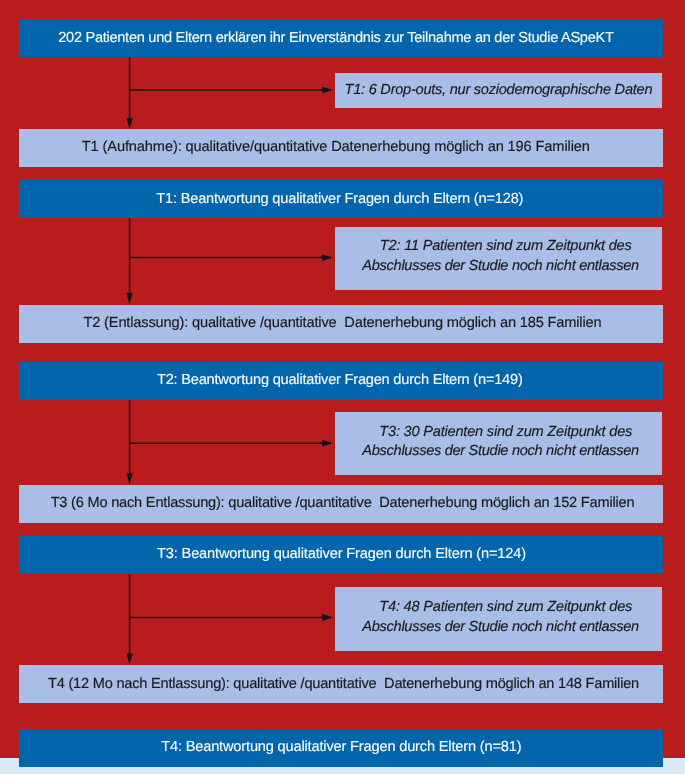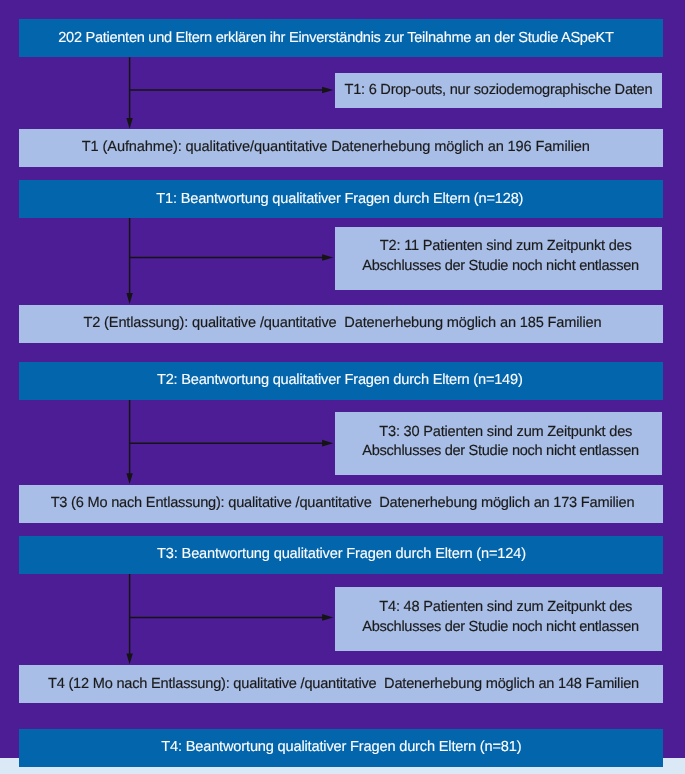--- a/index.html
+++ b/index.html
@@ -4,21 +4,21 @@
 <title>ASpeKT Studie Flussdiagramm</title>
 <style>
   html,body{margin:0;padding:0;}
   body{
     width:685px;height:774px;overflow:hidden;
     background:#dbe9f7;
     font-family:"Liberation Sans", sans-serif;
     -webkit-font-smoothing:antialiased;
     text-rendering:geometricPrecision;
   }
-  #flow{position:relative;width:685px;height:758px;background:#4c1d95;}
+  #flow{position:relative;width:685px;height:758px;background:#b91c1c;}
   svg.conn{position:absolute;left:0;top:0;width:685px;height:774px;pointer-events:none;}
 
   .box{
     position:absolute;box-sizing:border-box;
     display:flex;align-items:center;justify-content:center;
     text-align:center;
     font-size:14.6px;
     line-height:19.6px;
     letter-spacing:-0.26px;
   }
@@ -26,21 +26,21 @@
   .box.light{background:#a9bee7;color:#1a1a1a;-webkit-text-stroke:0.16px #1a1a1a;}
   .box .txt{display:block;width:100%;white-space:pre;}
 
   .mainbox{left:19.3px;width:643.4px;height:38.0px;}
   .mainbox .txt{position:relative;top:0.15px;}
   .sidebox{left:334.7px;width:327.5px;}
   .sidebox.one-line{height:34.4px;}
   .sidebox.two-line{height:63.6px;}
   .sidebox.two-line .txt{position:relative;top:-1.5px;}
   .sidebox .txt{white-space:normal;}
-  .sidebox .l{display:block;white-space:pre;}
+  .sidebox .l{display:block;white-space:pre;font-style:italic;}
   .sidebox.two-line .l1{letter-spacing:-0.215px;transform:translateX(1.3px);padding-left:12px;}
   .sidebox.two-line .l2{letter-spacing:-0.303px;transform:translateX(2.2px);}
 </style>
 </head>
 <body>
 
 <div id="flow">
 
   <svg class="conn" viewBox="0 0 685 774">
     <g stroke="#141414" stroke-width="1.5" fill="#141414" shape-rendering="geometricPrecision">
@@ -72,21 +72,21 @@
   <div class="box mainbox dark" style="top:180.2px;letter-spacing:-0.1865px">
       <span class="txt" style="transform:translateX(-1.2px)">T1: Beantwortung qualitativer Fragen durch Eltern (n=128)</span>
     </div>
   <div class="box mainbox light" style="top:304.8px;letter-spacing:-0.1551px">
       <span class="txt" style="transform:translateX(1.5px)">T2 (Entlassung): qualitative /quantitative  Datenerhebung möglich an 185 Familien</span>
     </div>
   <div class="box mainbox dark" style="top:361.7px;letter-spacing:-0.2111px">
       <span class="txt" style="transform:translateX(-1.2px)">T2: Beantwortung qualitativer Fragen durch Eltern (n=149)</span>
     </div>
   <div class="box mainbox light" style="top:485.0px;letter-spacing:-0.2093px">
-      <span class="txt" style="transform:translateX(1.5px)">T3 (6 Mo nach Entlassung): qualitative /quantitative  Datenerhebung möglich an 173 Familien</span>
+      <span class="txt" style="transform:translateX(1.5px)">T3 (6 Mo nach Entlassung): qualitative /quantitative  Datenerhebung möglich an 152 Familien</span>
     </div>
   <div class="box mainbox dark" style="top:536.1px;letter-spacing:-0.1532px">
       <span class="txt" style="transform:translateX(0.5px)">T3: Beantwortung qualitativer Fragen durch Eltern (n=124)</span>
     </div>
   <div class="box mainbox light" style="top:665.2px;letter-spacing:-0.2160px">
       <span class="txt" style="transform:translateX(2.5px)">T4 (12 Mo nach Entlassung): qualitative /quantitative  Datenerhebung möglich an 148 Familien</span>
     </div>
   <div class="box mainbox dark" style="top:729px;letter-spacing:-0.1662px">
       <span class="txt" style="transform:translateX(0.3px)">T4: Beantwortung qualitativer Fragen durch Eltern (n=81)</span>
     </div>

